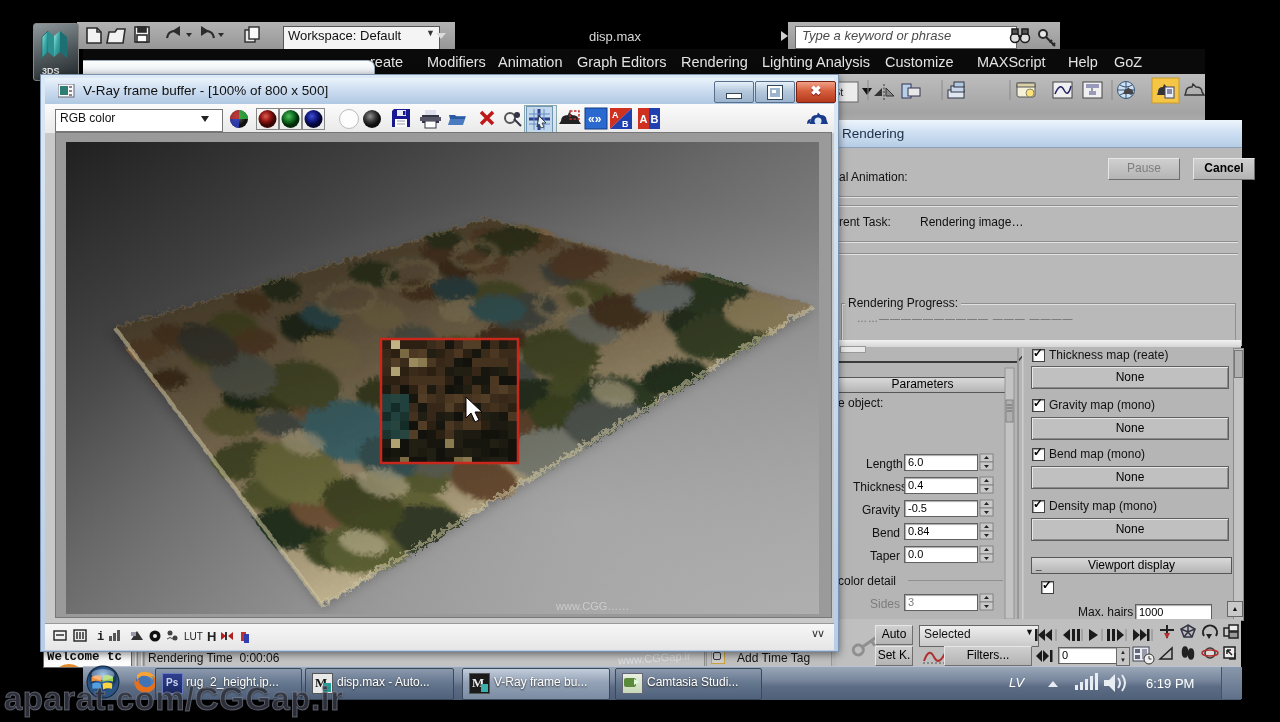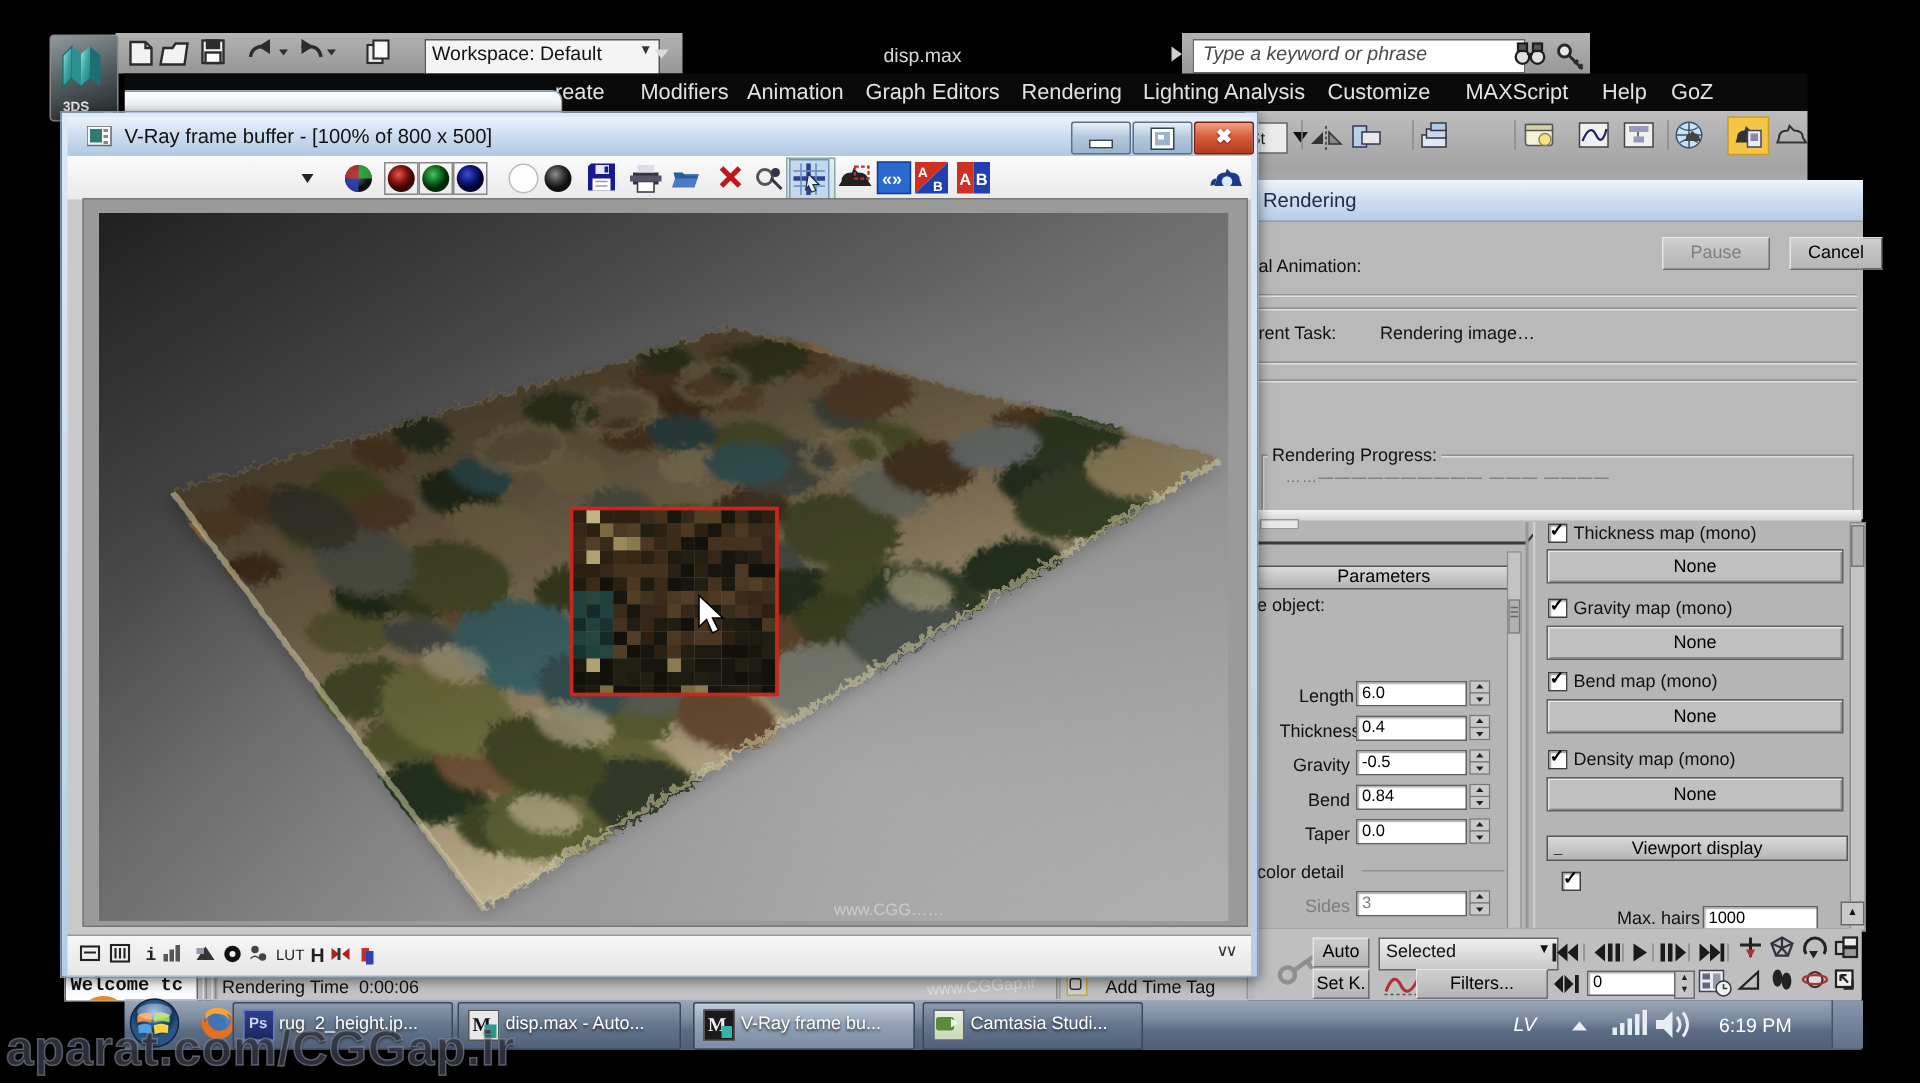--- a/index.html
+++ b/index.html
@@ -175,21 +175,21 @@
     </g>
 </svg>
 
 <div class="abs" style="left:836px;top:120px;width:405px;height:226px;background:#b9b9b9;border-left:1px solid #888;">
 
  <div class="abs" style="left:0;top:0;width:405px;height:27px;background:linear-gradient(#eef5fc,#cfe0f2 45%,#b7cde6);border-bottom:1px solid #8aa0b8;"></div>
  <div class="abs" style="left:5px;top:6px;font-size:13.5px;color:#1c2d47;">Rendering</div>
 
  <div class="abs" style="left:2px;top:50px;font-size:12px;color:#111;">al Animation:</div>
  <div class="btn abs" style="left:271px;top:38px;width:70px;height:20px;font-size:12px;line-height:19px;color:#7e7e7e;">Pause</div>
- <div class="btn abs" style="left:356px;top:38px;width:60px;height:20px;font-size:12px;line-height:19px;color:#000;font-weight:normal;">Cancel</div>
+ <div class="btn abs" style="left:356px;top:38px;width:60px;height:20px;font-size:12px;line-height:19px;color:#000;font-weight:bold;">Cancel</div>
  <div class="etch abs" style="left:2px;top:76px;width:399px;"></div>
  <div class="etch abs" style="left:2px;top:85px;width:399px;"></div>
  <div class="abs" style="left:2px;top:95px;font-size:12px;color:#111;">rent Task:</div>
  <div class="abs" style="left:83px;top:95px;font-size:12px;color:#111;">Rendering image…</div>
  <div class="etch abs" style="left:2px;top:121px;width:399px;"></div>
  <div class="etch abs" style="left:2px;top:133px;width:399px;"></div>
 
  <div class="abs" style="left:4px;top:183px;width:393px;height:40px;border:1px solid #8f8f8f;box-shadow:inset 1px 1px 0 #e0e0e0;border-bottom:none;"></div>
  <div class="abs" style="left:8px;top:176px;background:#b9b9b9;padding:0 3px;font-size:12px;color:#111;">Rendering Progress:</div>
  <div class="abs" style="left:20px;top:193px;font-size:10px;color:#6a6a6a;letter-spacing:1px;">……——————————  ——— ————</div>
@@ -248,21 +248,21 @@
 
   <rect x="181" y="8" width="2" height="271" fill="#989898"></rect>
       <rect x="186" y="8" width="1.5" height="271" fill="#cfcfcf"></rect>
  </g>
 </svg>
 
 <div class="abs" style="left:1029px;top:340px;width:212px;height:279px;">
  <div class="cb abs" style="left:3px;top:9px;">
       <span class="ck">✓</span>
     </div>
- <div class="abs" style="left:20px;top:8px;font-size:12px;color:#111;">Thickness map (mono)</div>
+ <div class="abs" style="left:20px;top:8px;font-size:12px;color:#111;">Thickness map (reate)</div>
  <div class="btn3 abs" style="left:2px;top:26px;width:196px;height:21px;font-size:12px;line-height:20px;">None</div>
  <div class="cb abs" style="left:3px;top:59px;">
       <span class="ck">✓</span>
     </div>
  <div class="abs" style="left:20px;top:58px;font-size:12px;color:#111;">Gravity map (mono)</div>
  <div class="btn3 abs" style="left:2px;top:77px;width:196px;height:21px;font-size:12px;line-height:20px;">None</div>
  <div class="cb abs" style="left:3px;top:108px;">
       <span class="ck">✓</span>
     </div>
  <div class="abs" style="left:20px;top:107px;font-size:12px;color:#111;">Bend map (mono)</div>
@@ -501,20 +501,21 @@
  <div class="abs" style="left:673px;top:6px;width:38px;height:20px;background:linear-gradient(#e7f0f8,#b6c9dd 45%,#9cb4cd);border:1px solid #58708c;border-radius:2px;">
       <span style="position:absolute;left:11px;top:11px;width:14px;height:4px;background:#fff;border:1px solid #345;"></span>
     </div>
  <div class="abs" style="left:714px;top:6px;width:38px;height:20px;background:linear-gradient(#e7f0f8,#b6c9dd 45%,#9cb4cd);border:1px solid #58708c;border-radius:2px;">
       <span style="position:absolute;left:12px;top:4px;width:10px;height:9px;border:2px solid #fff;outline:1px solid #345;background:#9cb4cd;"></span>
       <span style="position:absolute;left:16px;top:8px;width:4px;height:3px;background:#fff;"></span>
     </div>
  <div class="abs" style="left:755px;top:6px;width:38px;height:20px;background:linear-gradient(#f0a088,#d65f3c 45%,#b33a1d);border:1px solid #7a2210;border-radius:2px;color:#fff;font-weight:bold;font-size:13px;text-align:center;line-height:18px;text-shadow:0 1px 1px #701;">✖</div>
 
  <div class="abs" style="left:4px;top:29px;width:789px;height:29px;background:linear-gradient(#fbfbfb,#e9e9e9);"></div>
+ <div class="abs" style="left:14px;top:34px;width:158px;height:19px;background:#fff;border:1px solid #777;font-size:12px;color:#111;padding:1px 4px;">RGB color</div>
  <div class="abs" style="left:160px;top:41px;width:0;height:0;border-left:4px solid transparent;border-right:4px solid transparent;border-top:6px solid #222;"></div>
  <svg class="abs" style="left:188px;top:31px" width="600" height="27">
   <defs>
    <radialGradient id="sphR" cx="0.4" cy="0.35">
           <stop offset="0" stop-color="#e05a50"></stop>
           <stop offset="0.6" stop-color="#8a1410"></stop>
           <stop offset="1" stop-color="#3a0503"></stop>
         </radialGradient>
    <radialGradient id="sphG" cx="0.4" cy="0.35">
           <stop offset="0" stop-color="#50c060"></stop>

